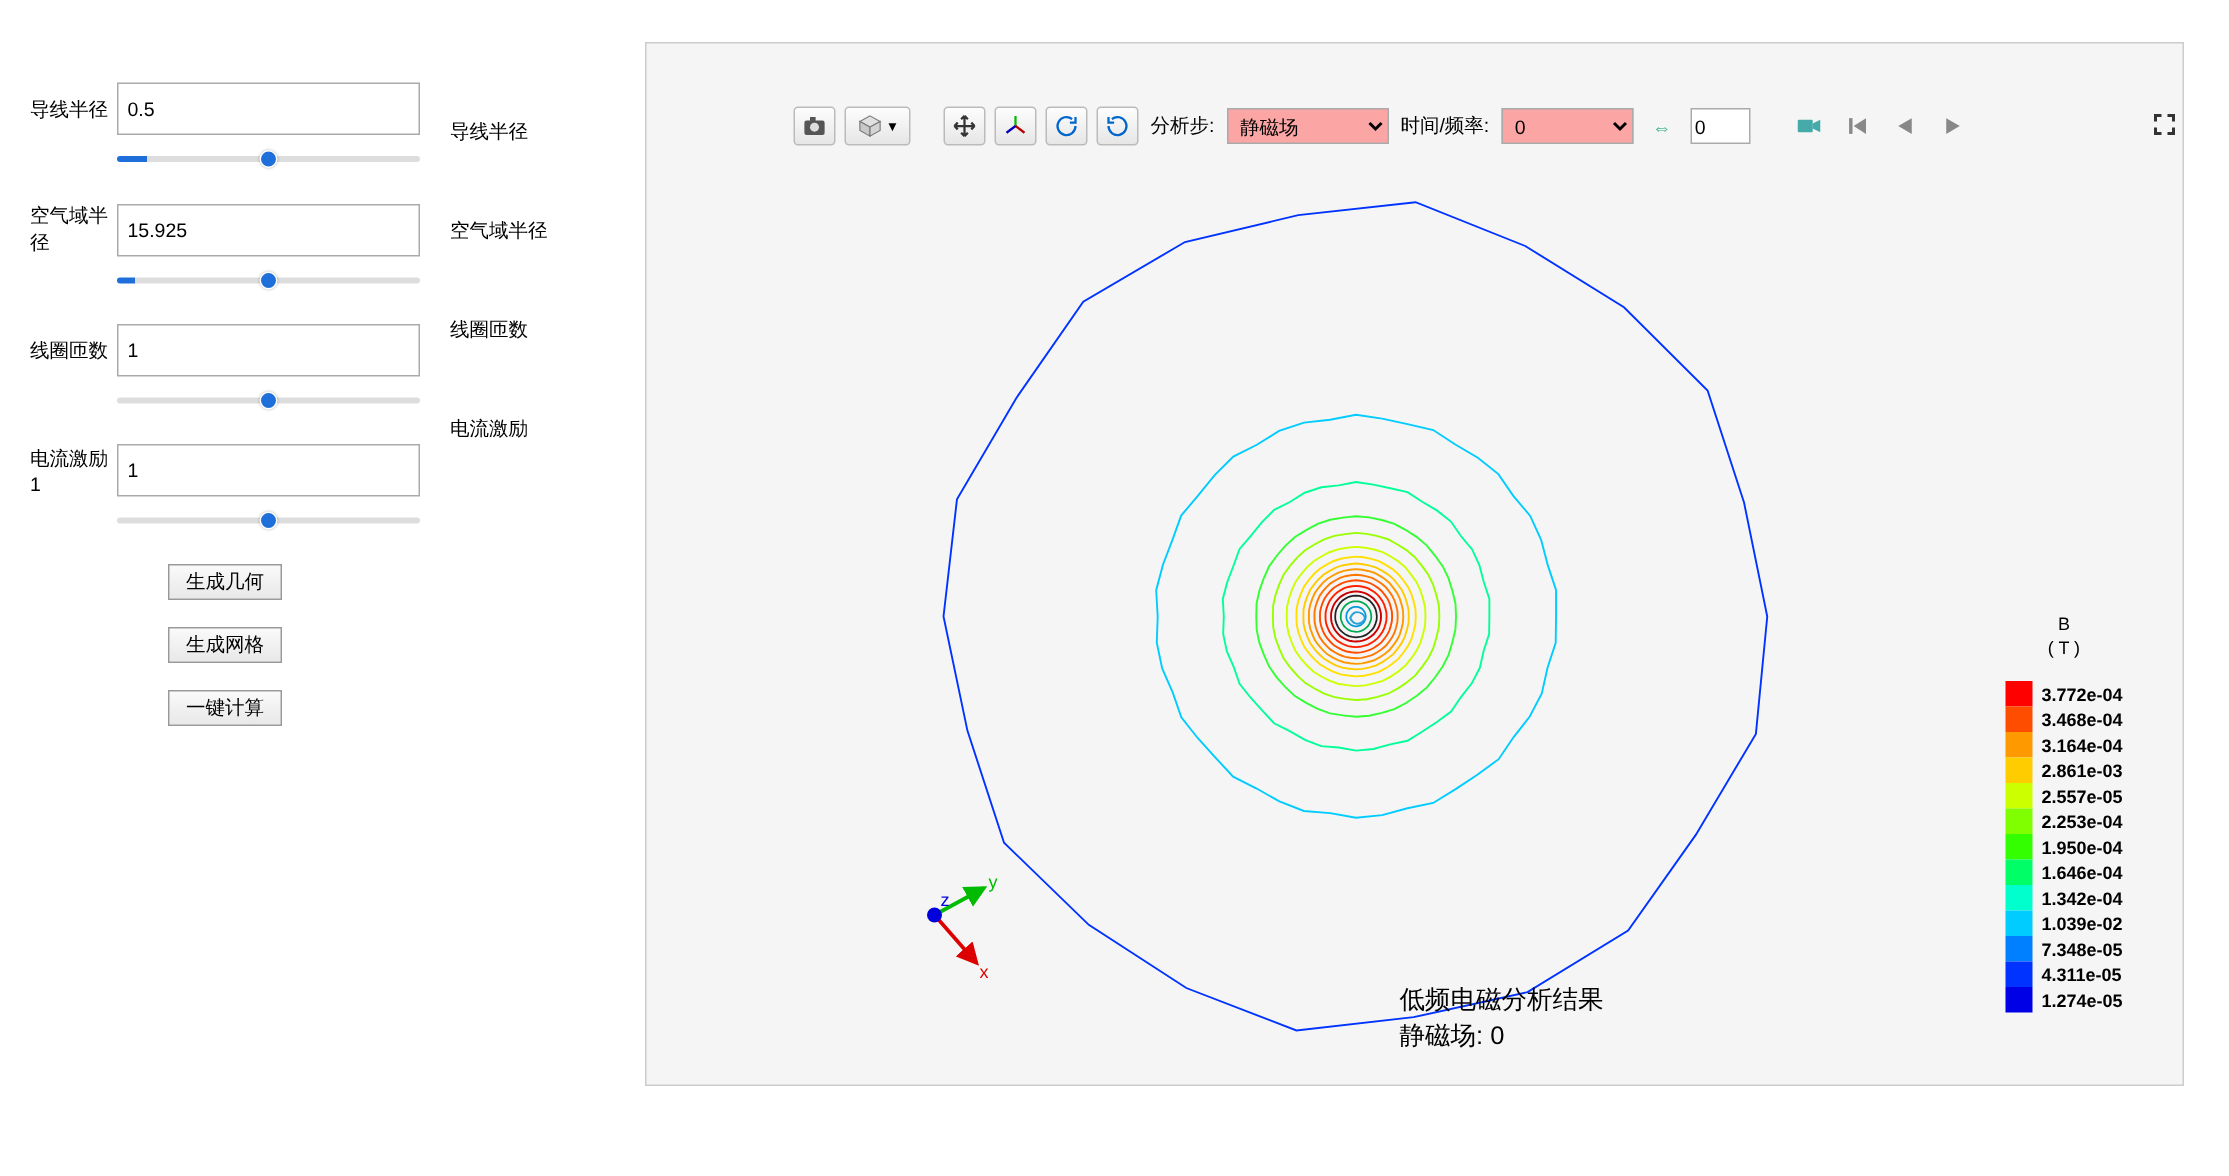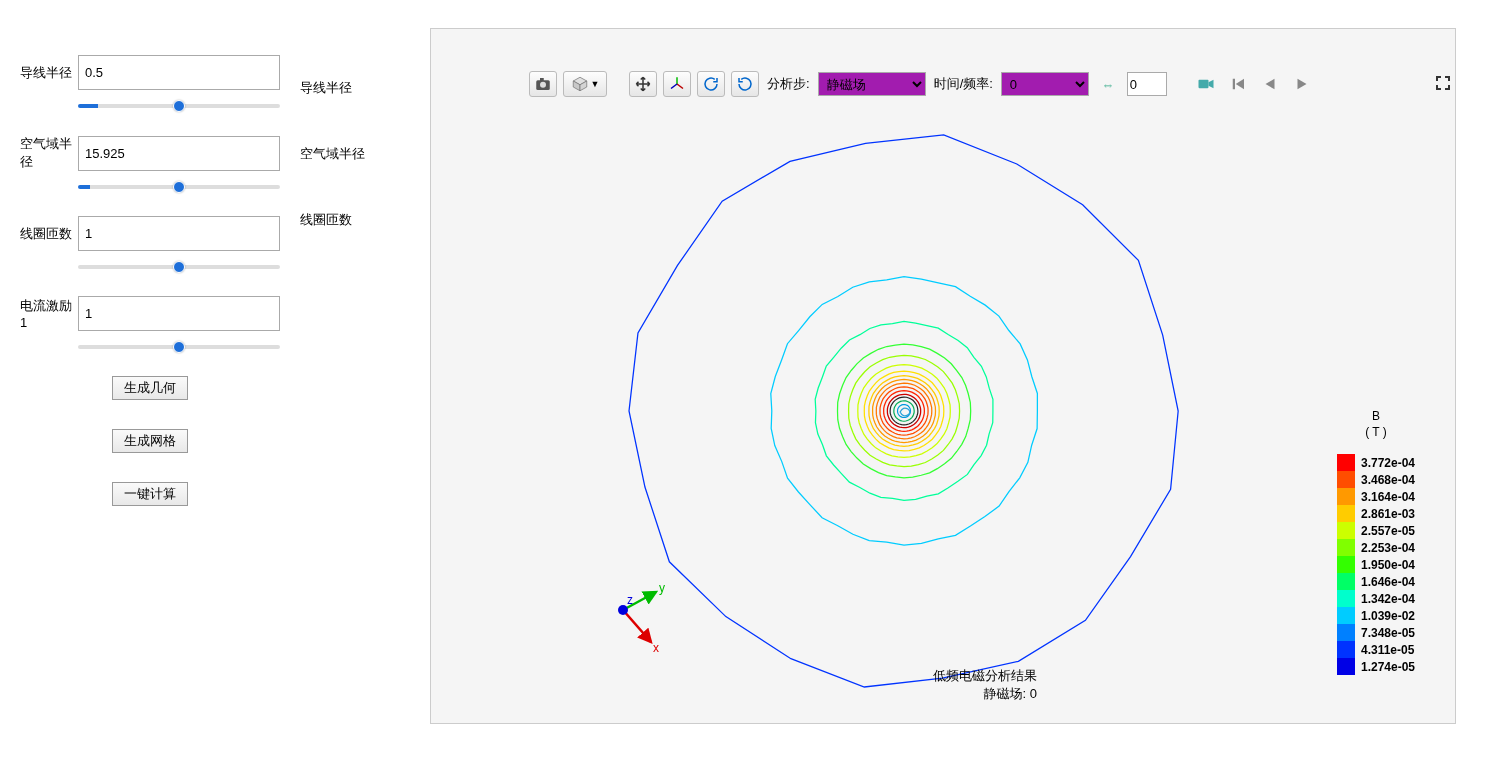--- a/index.html
+++ b/index.html
@@ -10,58 +10,58 @@
 
 .left-panel { width: 300px; padding: 55px 20px 0 20px; }
 .param-row { display: flex; align-items: center; margin-bottom: 10px; }
 .param-label { width: 58px; font-size: 13px; text-align: left; }
 .param-input { flex: 1; border: 1px solid #aaa; height: 35px; padding: 0 6px; font-size: 13px; }
 .slider-wrap { padding-left: 58px; margin-top: -4px; margin-bottom: 24px; }
 .slider { width: 100%; height: 4px; appearance: none; background: linear-gradient(to right, #1e6fd9 0%, #1e6fd9 var(--p,10%), #ddd var(--p,10%), #ddd 100%); border-radius: 2px; outline: none; }
 .slider::-webkit-slider-thumb { appearance: none; width: 12px; height: 12px; border-radius: 50%; background: #1e6fd9; border: 1px solid #fff; box-shadow: 0 0 2px rgba(0,0,0,0.3); cursor: pointer; }
 .slider::-moz-range-thumb { width: 12px; height: 12px; border-radius: 50%; background: #1e6fd9; border: 1px solid #fff; }
 .btn-stack { text-align: center; }
-.gen-btn { display: inline-block; min-width: 76px; height: 24px; border: 1px solid #999; background: linear-gradient(#fafafa,#e8e8e8); font-size: 13px; margin-bottom: 29px; cursor: pointer; }
+.gen-btn { display: inline-block; min-width: 76px; height: 24px; border: 1px solid #999; background: linear-gradient(#fafafa,#e8e8e8); font-size: 13px; margin-bottom: 18px; cursor: pointer; }
 
 
 .mid-labels { width: 130px; padding-top: 55px; }
 .mid-label { height: 66px; display: flex; align-items: center; font-size: 13px; }
 
 
 .right-area { flex: 1; position: relative; }
 
 
 .tabs { display: flex; height: 28px; border-bottom: 1px solid #ccc; }
 .tab { padding: 6px 12px; font-size: 13px; cursor: pointer; border-right: 1px solid transparent; }
 .tab.active { background: #e8e8e8; border: 1px solid #ccc; border-bottom-color: #e8e8e8; position: relative; top: 1px; }
 
 
 .viewport { position: absolute; top: 28px; left: 0; right: 30px; bottom: 60px; background: #f5f5f5; border: 1px solid #ccc; }
 .vp-toolbar { position: absolute; top: 42px; left: 98px; display: flex; align-items: center; gap: 6px; z-index: 5; }
 .tb-btn { width: 28px; height: 26px; background: linear-gradient(#fdfdfd,#e6e6e6); border: 1px solid #bbb; border-radius: 3px; display: flex; align-items: center; justify-content: center; cursor: pointer; }
 .tb-btn svg { width: 18px; height: 18px; }
 .tb-btn.wdrop { width: 44px; }
 .tb-label { font-size: 13px; margin: 0 2px; }
-.tb-select { height: 24px; border: 1px solid #aaa; background: #a21caf; font-size: 13px; padding: 0 4px; min-width: 108px; }
+.tb-select { height: 24px; border: 1px solid #aaa; background: #fca5a5; font-size: 13px; padding: 0 4px; min-width: 108px; }
 .tb-num { height: 24px; border: 1px solid #aaa; width: 40px; font-size: 13px; padding: 0 2px; }
 .tb-icon-flat { width: 26px; height: 24px; display: flex; align-items: center; justify-content: center; cursor: pointer; }
 
 
 .plot { position: absolute; top: 70px; left: 0; right: 0; bottom: 0; }
 .plot svg { width: 100%; height: 100%; }
 
 
 .legend { position: absolute; right: 40px; top: 380px; font-size: 12px; }
 .legend-title { text-align: center; margin-bottom: 14px; line-height: 1.3; }
 .legend-row { display: flex; align-items: center; height: 17px; }
 .legend-swatch { width: 18px; height: 17px; }
 .legend-val { margin-left: 6px; font-weight: bold; }
 
 
-.footer-text { position: absolute; bottom: 20px; left: 50%; transform: translateX(-10px); text-align: right; font-size: 13px; line-height: 1.4; }
+.footer-text { position: absolute; bottom: 20px; left: 50%; transform: translateX(-10px); text-align: left; font-size: 17px; line-height: 1.4; }
 
 .triad { position: absolute; left: 170px; bottom: 60px; }
 .fullscreen-handle { position: absolute; right: 4px; top: 46px; cursor: pointer; }
 </style>
 </head>
 <body>
 
 <div class="container">
 
   <div class="left-panel">
@@ -94,20 +94,21 @@
       <button class="gen-btn">生成几何</button><br>
       <button class="gen-btn">生成网格</button><br>
       <button class="gen-btn">一键计算</button>
     </div>
   </div>
 
   <div class="mid-labels">
     <div class="mid-label">导线半径</div>
     <div class="mid-label">空气域半径</div>
     <div class="mid-label">线圈匝数</div>
+    <div class="mid-label">电流激励</div>
   </div>
 
   <div class="right-area">
 
     <div class="viewport">
 
       <div class="vp-toolbar">
         <div class="tb-btn">
           <svg viewBox="0 0 24 24">
               <rect x="3" y="7" width="18" height="13" rx="2" fill="#555"></rect>

